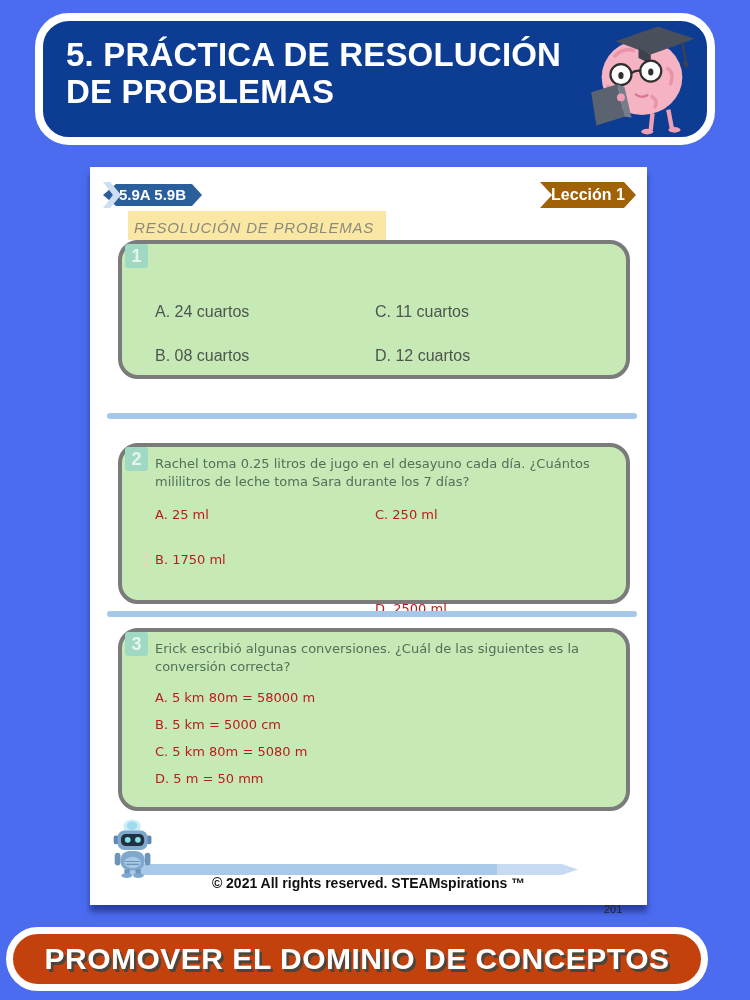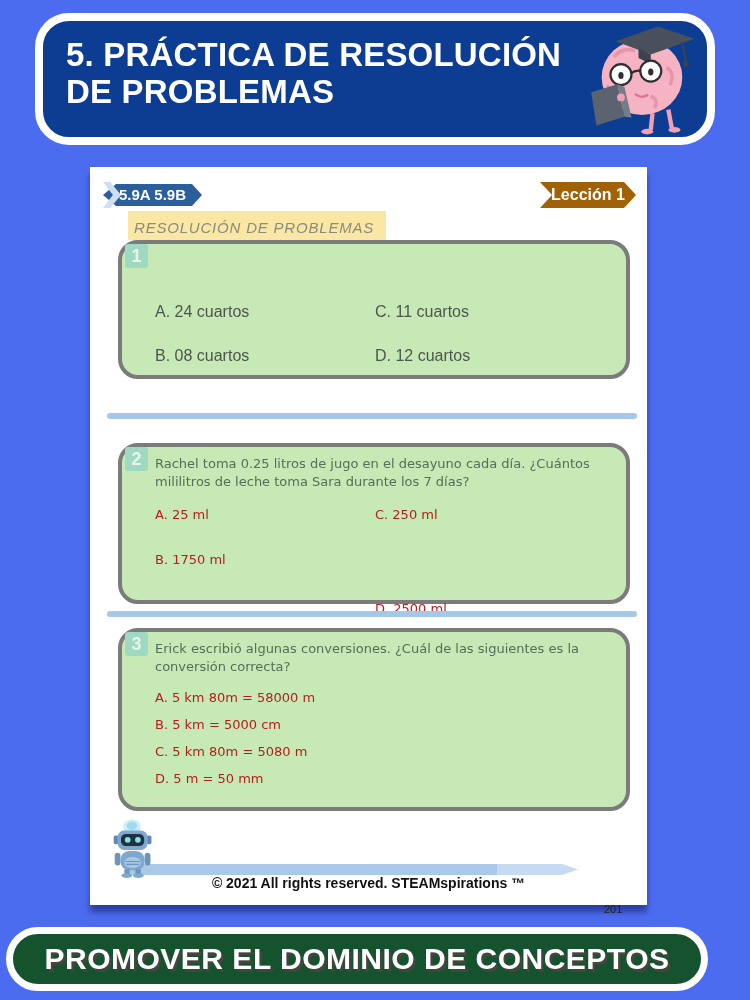--- a/index.html
+++ b/index.html
@@ -118,21 +118,21 @@
   .copyright {
     position:absolute; left:0; top:708px; width:100%;
     text-align:center; font-size:14px; font-weight:bold; color:#111;
   }
   .page-number { position:absolute; left:514px; top:697px; font-size:11px; color:#222;margin-top:39px; }
 
   
   .bottom-banner {
     position:absolute; left:6px; top:927px;
     width:702px; height:64px;
-    background:#14532d;
+    background:#c2410c;
     border:7px solid #fff;
     border-radius:34px;
     display:flex; align-items:center; justify-content:center;
   }
   .bottom-banner-text {
     color:#fff; font-size:30px; font-weight:800; letter-spacing:0.5px;
     white-space:nowrap;
     text-shadow:2.5px 2.5px 0 rgba(70,70,62,0.95);
   }
 </style>

